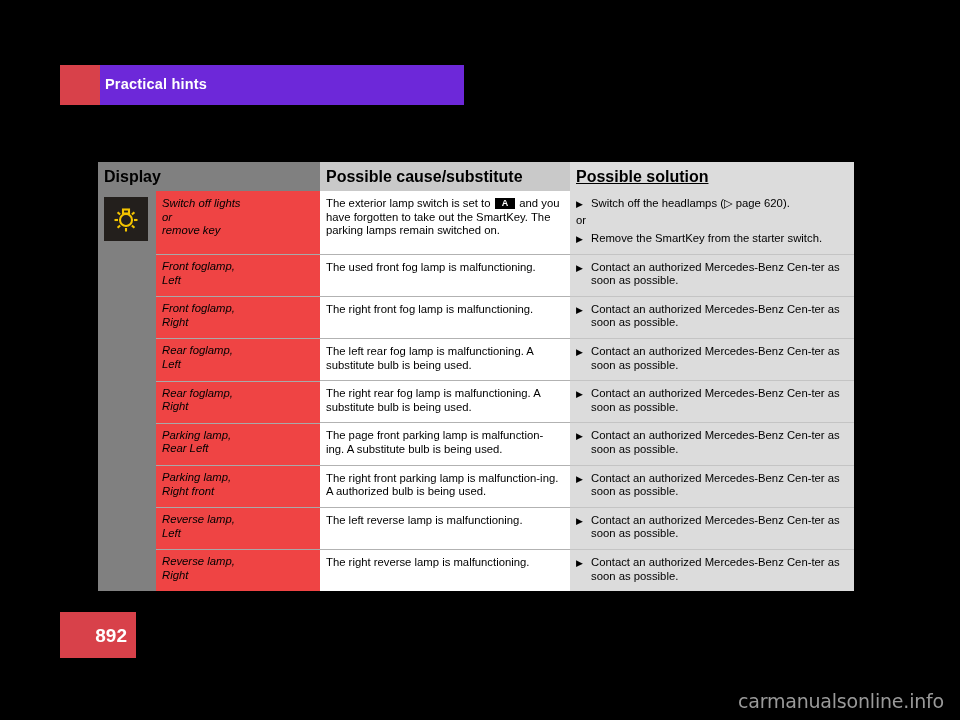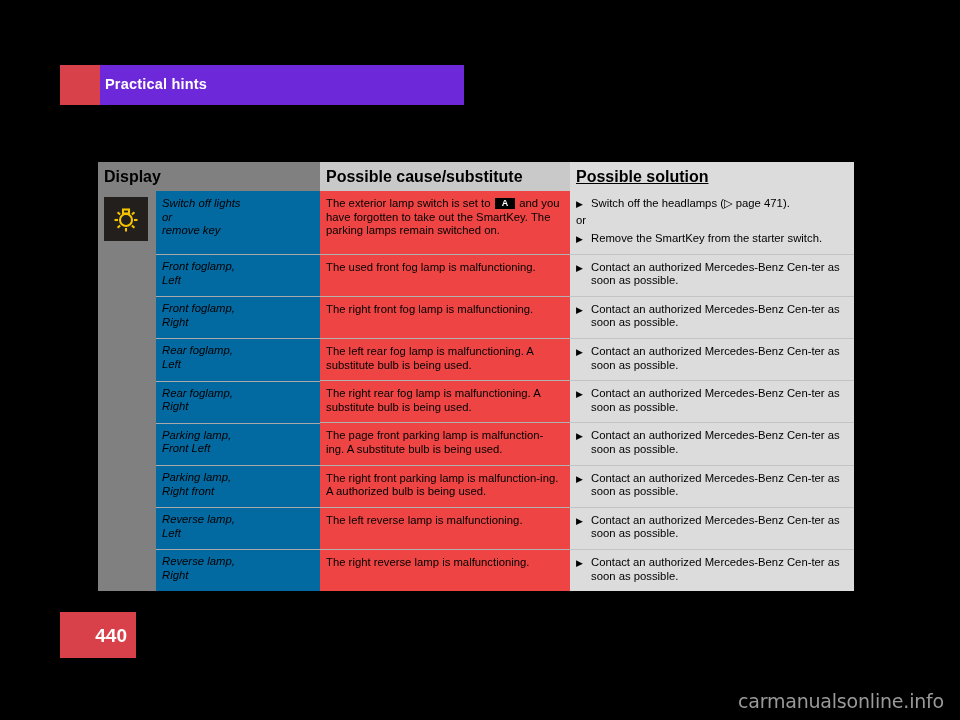--- a/index.html
+++ b/index.html
@@ -77,28 +77,28 @@
     line-height: 13.6px;
     color: #000000;
     padding: 6px 9px 7px 6px;
   }
   td.cell-icon {
     background: #808080;
     padding: 7px 0 0 7px;
     vertical-align: top;
   }
   td.cell-display {
-    background: #0369a1;
+    background: #ef4444;
     color: #f5c518;
     font-style: italic;
     padding-left: 7px;
     padding-right: 6px;
   }
   td.cell-cause {
-    background: #ef4444;
+    background: #ffffff;
     border-top: 1px solid #b2b2b2;
     margin-left: 36px;
   }
   td.cell-sol {
     background: #dcdcdc;
     border-top: 1px solid #c4c4c4;
     padding-left: 8px;
     padding-right: 8px;
   }
   tr.row-first td.cell-cause,
@@ -234,21 +234,21 @@
         <span class="disp-line">Switch off lights</span>
         <span class="disp-line">or</span>
         <span class="disp-line">remove key</span>
       </td>
       <td class="cell-cause">
         <span>The exterior lamp switch is set to </span><span class="inline-badge">A</span><span> and you have forgotten to take out the SmartKey. The parking lamps remain switched on.</span>
       </td>
       <td class="cell-sol">
         <div class="sol-item">
           <span class="sol-bullet">▶</span>
-          <span class="sol-text">Switch off the headlamps (▷ page 471).</span>
+          <span class="sol-text">Switch off the headlamps (▷ page 620).</span>
         </div>
         <div class="sol-or">or</div>
         <div class="sol-item">
           <span class="sol-bullet">▶</span>
           <span class="sol-text">Remove the SmartKey from the starter switch.</span>
         </div>
       </td>
     </tr>
 
     <tr>
@@ -303,21 +303,21 @@
         <div class="sol-item">
           <span class="sol-bullet">▶</span>
           <span class="sol-text">Contact an authorized Mercedes-Benz Cen-ter as soon as possible.</span>
         </div>
       </td>
     </tr>
 
     <tr>
       <td class="cell-display has-rule">
         <span class="disp-line">Parking lamp,</span>
-        <span class="disp-line">Front Left</span>
+        <span class="disp-line">Rear Left</span>
       </td>
       <td class="cell-cause">The page front parking lamp is malfunction-ing. A substitute bulb is being used.</td>
       <td class="cell-sol">
         <div class="sol-item">
           <span class="sol-bullet">▶</span>
           <span class="sol-text">Contact an authorized Mercedes-Benz Cen-ter as soon as possible.</span>
         </div>
       </td>
     </tr>
 
@@ -360,16 +360,16 @@
           <span class="sol-bullet">▶</span>
           <span class="sol-text">Contact an authorized Mercedes-Benz Cen-ter as soon as possible.</span>
         </div>
       </td>
     </tr>
 
   </tbody>
 </table>
 
 <div id="page-number-block">
-  <div id="page-number">440</div>
+  <div id="page-number">892</div>
 </div>
 
 <div id="watermark">carmanualsonline.info</div>
 
 </body></html>

